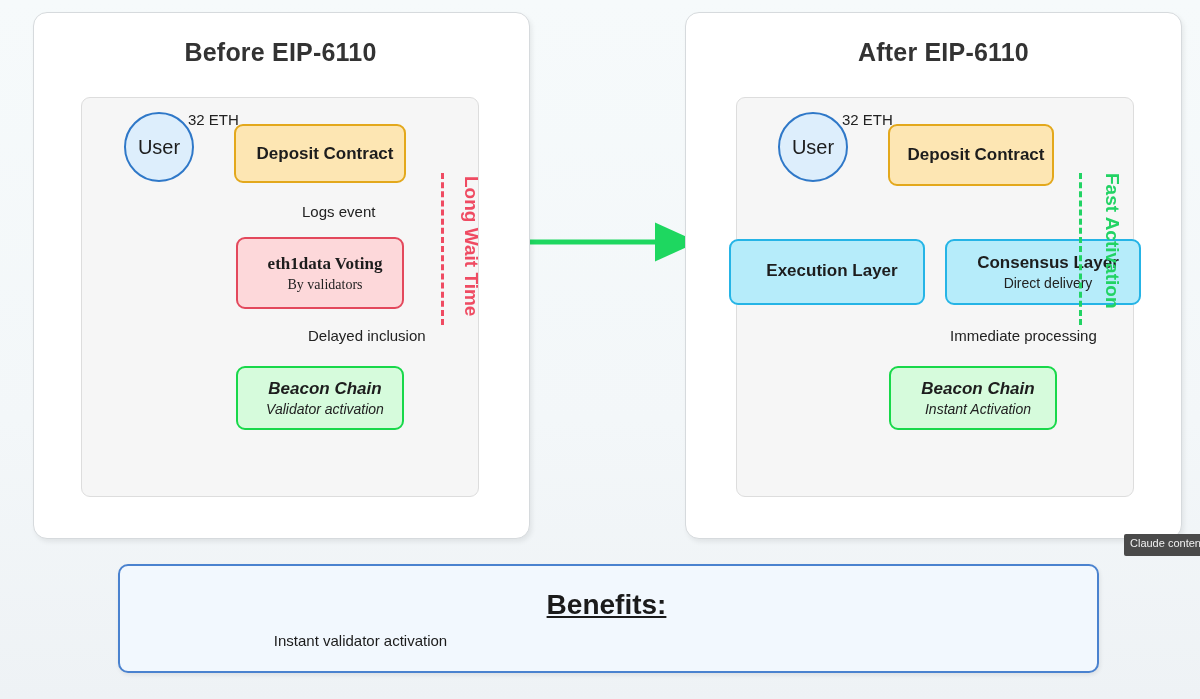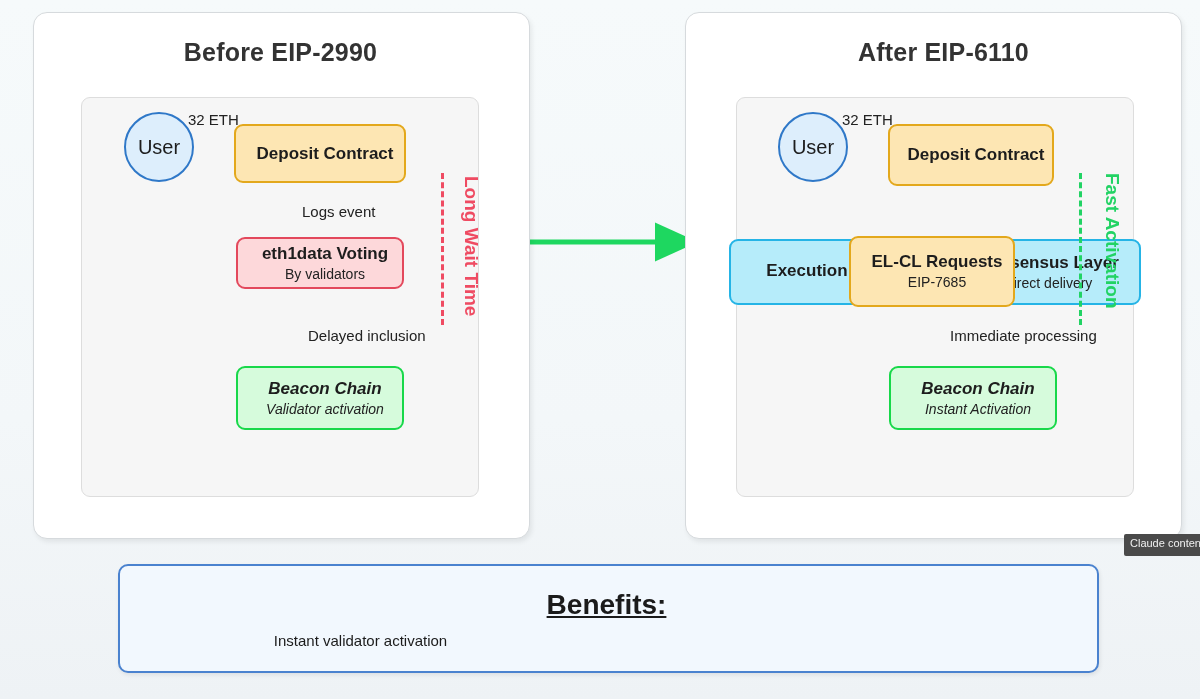--- a/index.html
+++ b/index.html
@@ -181,37 +181,37 @@
 
     <line x1="843" y1="143" x2="887" y2="153" stroke="#2f78c8" stroke-width="3.2" marker-end="url(#ar-blue)"></line>
 
     <line x1="975" y1="188" x2="930" y2="238" stroke="#f2a91d" stroke-width="3.2" marker-end="url(#ar-orange)"></line>
 
     <line x1="973" y1="307" x2="973" y2="363" stroke="#25b4e6" stroke-width="3.2" marker-end="url(#ar-cyan)"></line>
   </svg>
 
   <div class="panel" style="left:33px; top:12px; width:495px; height:525px;"></div>
 
-  <div class="panel-title" style="left:33px; top:38px; width:495px;">Before EIP-2990</div>
+  <div class="panel-title" style="left:33px; top:38px; width:495px;">Before EIP-6110</div>
 
   <div class="subpanel" style="left:81px; top:97px; width:396px; height:398px;"></div>
 
   <div class="usercircle" style="left:124px; top:112px; width:66px; height:66px;">
     <span>User</span>
   </div>
 
   <div class="edge-label" style="left:188px; top:111px;">32 ETH</div>
 
   <div class="node n-yellow" style="left:234px; top:124px; width:172px; height:59px;">
     <span class="t1">Deposit Contract</span>
   </div>
 
   <div class="edge-label" style="left:302px; top:203px;">Logs event</div>
 
-  <div class="node n-red" style="left:236px; top:237px; width:168px; height:52px;">
+  <div class="node n-red" style="left:236px; top:237px; width:168px; height:72px;font-family:Liberation Serif, serif;">
     <span class="t1">eth1data Voting</span>
     <span class="t2">By validators</span>
   </div>
 
   <div class="edge-label" style="left:308px; top:327px;">Delayed inclusion</div>
 
   <div class="node n-green" style="left:236px; top:366px; width:168px; height:64px;">
     <span class="t1">Beacon Chain</span>
     <span class="t2">Validator activation</span>
   </div>
@@ -238,24 +238,20 @@
 
   <div class="node n-cyan" style="left:729px; top:239px; width:196px; height:66px; justify-content:center; z-index:1;">
     <span class="t1" style="margin-top:-2px;">Execution Layer</span>
   </div>
 
   <div class="node n-cyan" style="left:945px; top:239px; width:196px; height:66px; z-index:1;">
     <span class="t1">Consensus Layer</span>
     <span class="t2">Direct delivery</span>
   </div>
 
-  <div class="node n-yellow" style="left:849px; top:236px; width:166px; height:71px; z-index:3;">
-    <span class="t1">EL-CL Requests</span>
-    <span class="t2">EIP-7685</span>
-  </div>
 
   <div class="edge-label" style="left:950px; top:327px; z-index:4;">Immediate processing</div>
 
   <div class="node n-green" style="left:889px; top:366px; width:168px; height:64px; z-index:4;">
     <span class="t1">Beacon Chain</span>
     <span class="t2">Instant Activation</span>
   </div>
 
   <div class="vdash green" style="left:1079px; top:173px; height:152px; z-index:5;"></div>
 

